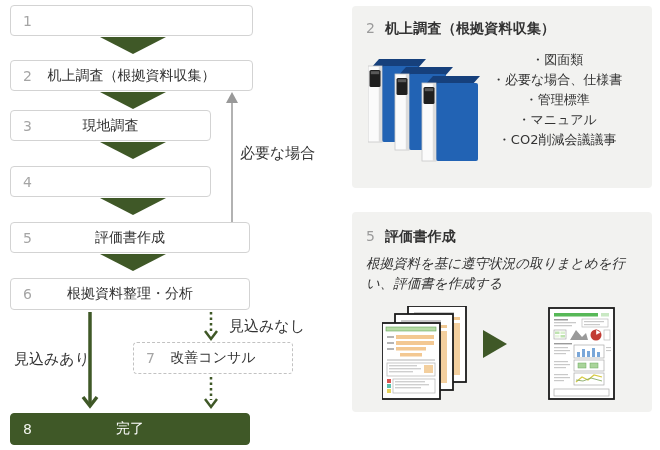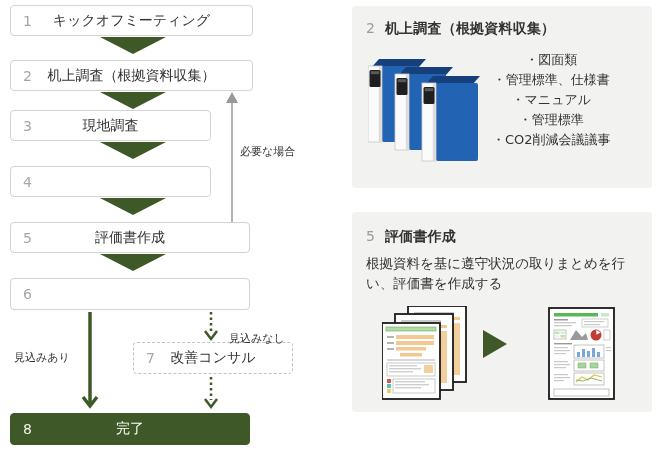--- a/index.html
+++ b/index.html
@@ -14,35 +14,35 @@
     border-radius:4px; display:flex; align-items:center; justify-content:center;
     font-size:14px; color:#333; box-sizing:border-box;
   }
   .fbox .num {
     position:absolute; left:12px; top:50%; transform:translateY(-50%);
     color:#a5a5a5; font-size:14px;
   }
   .fbox.dashed { border-style:dashed; border-color:#c2c2c2; }
   .fbox.final { background:#3f5827; border-color:#3f5827; color:#fff; }
   .fbox.final .num { color:#f2f5ee; }
-  .flabel { position:absolute; font-size:11px; color:#333; white-space:nowrap; }
+  .flabel { position:absolute; font-size:15px; color:#333; white-space:nowrap; }
   .arrows { position:absolute; left:0; top:0; pointer-events:none; }
   
   .panel {
     position:absolute; left:352px; width:300px; background:#f2f2f0;
     border-radius:4px; box-sizing:border-box;
   }
   .phead { position:absolute; left:14px; top:14px; display:flex; gap:10px; align-items:baseline; }
   .pnum { color:#9b9b9b; font-size:14px; }
   .ptitle { font-weight:bold; font-size:14px; color:#333; letter-spacing:0.2px; }
   .plist { position:absolute; left:140px; top:44px; font-size:13px; line-height:20px; color:#333; }
   .plist div { white-space:nowrap;text-align:center; }
   .pbody {
     position:absolute; left:14px; top:42px; width:276px;
-    font-size:13.5px; line-height:1.45; color:#333;
+    font-size:13.5px; line-height:1.45; color:#333;font-style:italic;
   }
   .icon-abs { position:absolute; display:block; line-height:0; }
 </style>
 </head>
 <body>
 
 <div class="stage">
 
   <svg class="arrows" width="330" height="450" viewBox="0 0 330 450">
     <g fill="#3f5827">
@@ -65,51 +65,51 @@
       <polyline points="205,331 211,339 217,331" stroke-width="2.5"></polyline>
     </g>
     <g stroke="#3f5827" fill="none">
       <line x1="211" y1="377" x2="211" y2="400" stroke-width="2.5" stroke-dasharray="2.5 3"></line>
       <polyline points="205,399 211,407 217,399" stroke-width="2.5"></polyline>
     </g>
   </svg>
 
   <div class="fbox" style="left:10px;top:5px;width:243px;height:31px">
     <span class="num">1</span>
-    <span>キックオフミーティング</span>
   </div>
   <div class="fbox" style="left:10px;top:60px;width:243px;height:31px">
     <span class="num">2</span>
     <span>机上調査（根拠資料収集）</span>
   </div>
   <div class="fbox" style="left:10px;top:110px;width:201px;height:31px">
     <span class="num">3</span>
     <span>現地調査</span>
   </div>
   <div class="fbox" style="left:10px;top:166px;width:201px;height:31px">
     <span class="num">4</span>
   </div>
   <div class="fbox" style="left:10px;top:222px;width:240px;height:31px">
     <span class="num">5</span>
     <span>評価書作成</span>
   </div>
   <div class="fbox" style="left:10px;top:278px;width:240px;height:32px">
     <span class="num">6</span>
+    <span>根拠資料整理・分析</span>
   </div>
   <div class="fbox dashed" style="left:133px;top:342px;width:160px;height:32px">
     <span class="num">7</span>
     <span>改善コンサル</span>
   </div>
   <div class="fbox final" style="left:10px;top:413px;width:240px;height:32px">
     <span class="num">8</span>
     <span>完了</span>
   </div>
 
   <div class="flabel" style="left:240px;top:144px">必要な場合</div>
-  <div class="flabel" style="left:229px;top:331px">見込みなし</div>
+  <div class="flabel" style="left:229px;top:317px">見込みなし</div>
   <div class="flabel" style="left:14px;top:350px">見込みあり</div>
 
   <div class="panel" style="top:6px;height:182px">
     <div class="phead">
       <span class="pnum">2</span>
       <span class="ptitle">机上調査（根拠資料収集）</span>
     </div>
     <span class="icon-abs" style="left:16px;top:50px">
       <svg width="118" height="106" viewBox="0 0 118 106">
         <g>
@@ -133,23 +133,23 @@
           <rect x="14" y="10" width="42" height="78" rx="2" fill="#2263b4"></rect>
           <rect x="0" y="10" width="14" height="78" fill="#fbfbfb" stroke="#c9c9c9" stroke-width="0.8"></rect>
           <rect x="10.8" y="10" width="3" height="78" fill="#dcdcdc"></rect>
           <rect x="1.5" y="14" width="11" height="17" rx="1.5" fill="#1f1f1f"></rect>
           <rect x="2.8" y="15.2" width="8.4" height="3" fill="#5a5a5a"></rect>
         </g>
       </svg>
     </span>
     <div class="plist">
       <div>・図面類</div>
-      <div>・管理標準、仕様書</div>
+      <div>・必要な場合、仕様書</div>
+      <div>・管理標準</div>
       <div>・マニュアル</div>
-      <div>・管理標準</div>
       <div>・CO2削減会議議事</div>
     </div>
   </div>
 
   <div class="panel" style="top:212px;height:200px">
     <div class="phead" style="top:16px">
       <span class="pnum">5</span>
       <span class="ptitle">評価書作成</span>
     </div>
     <div class="pbody">根拠資料を基に遵守状況の取りまとめを行い、評価書を作成する</div>

